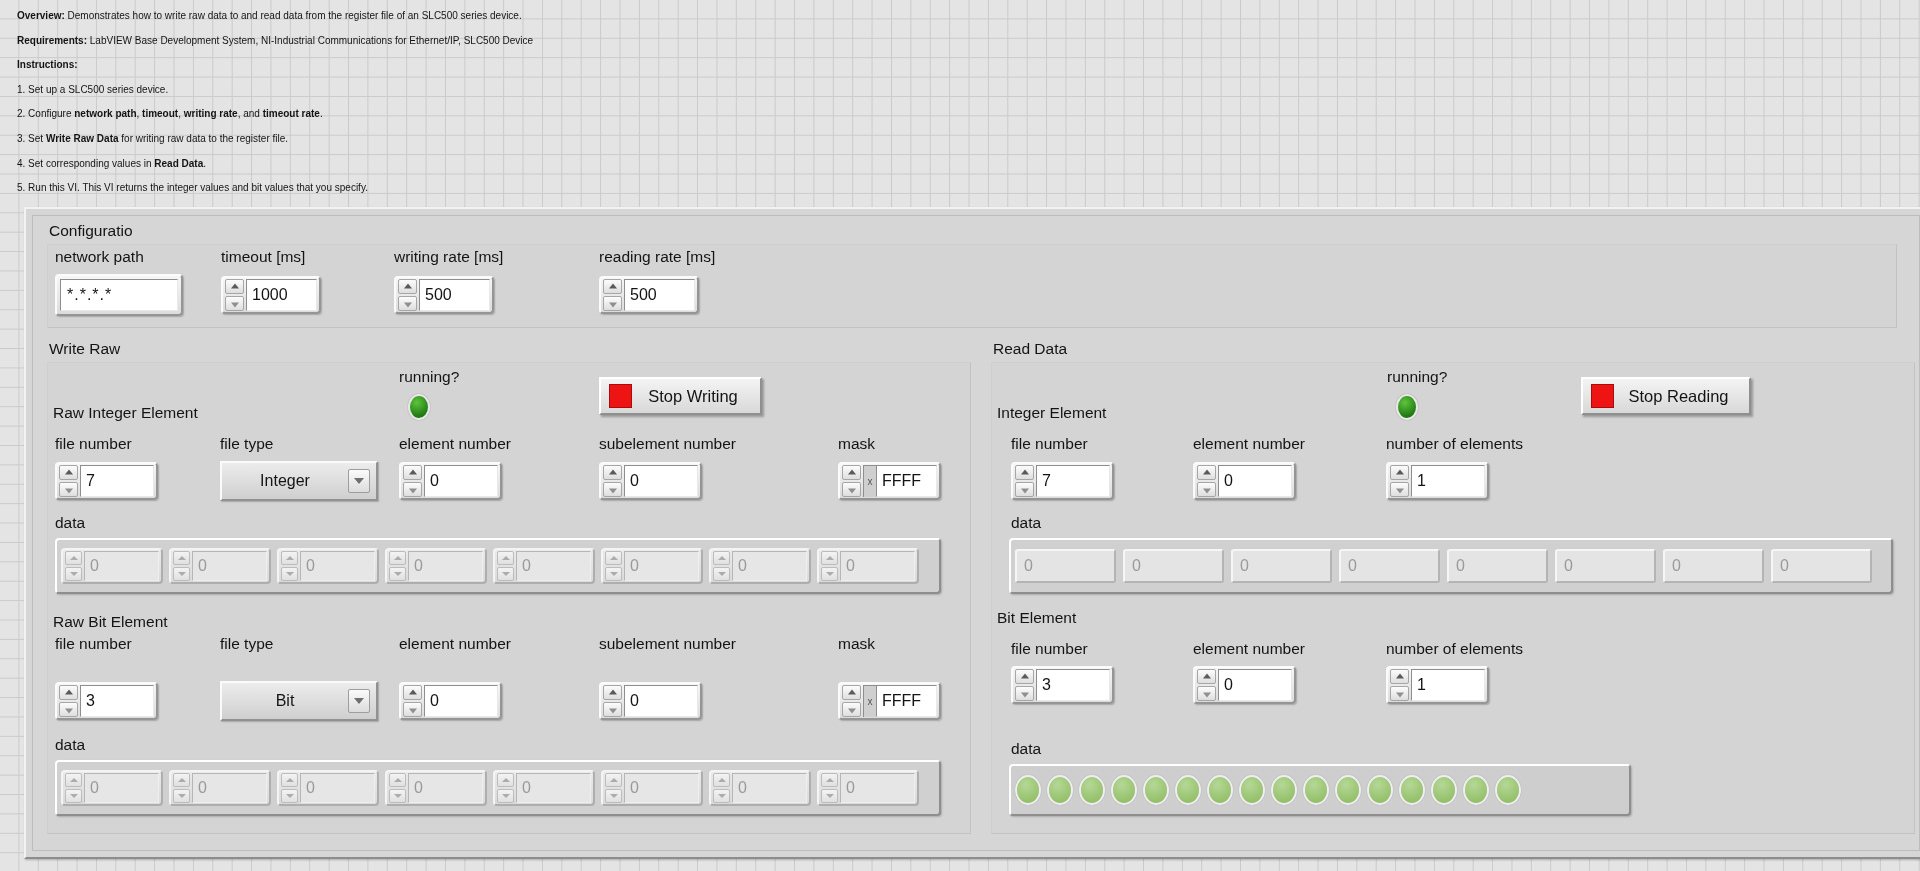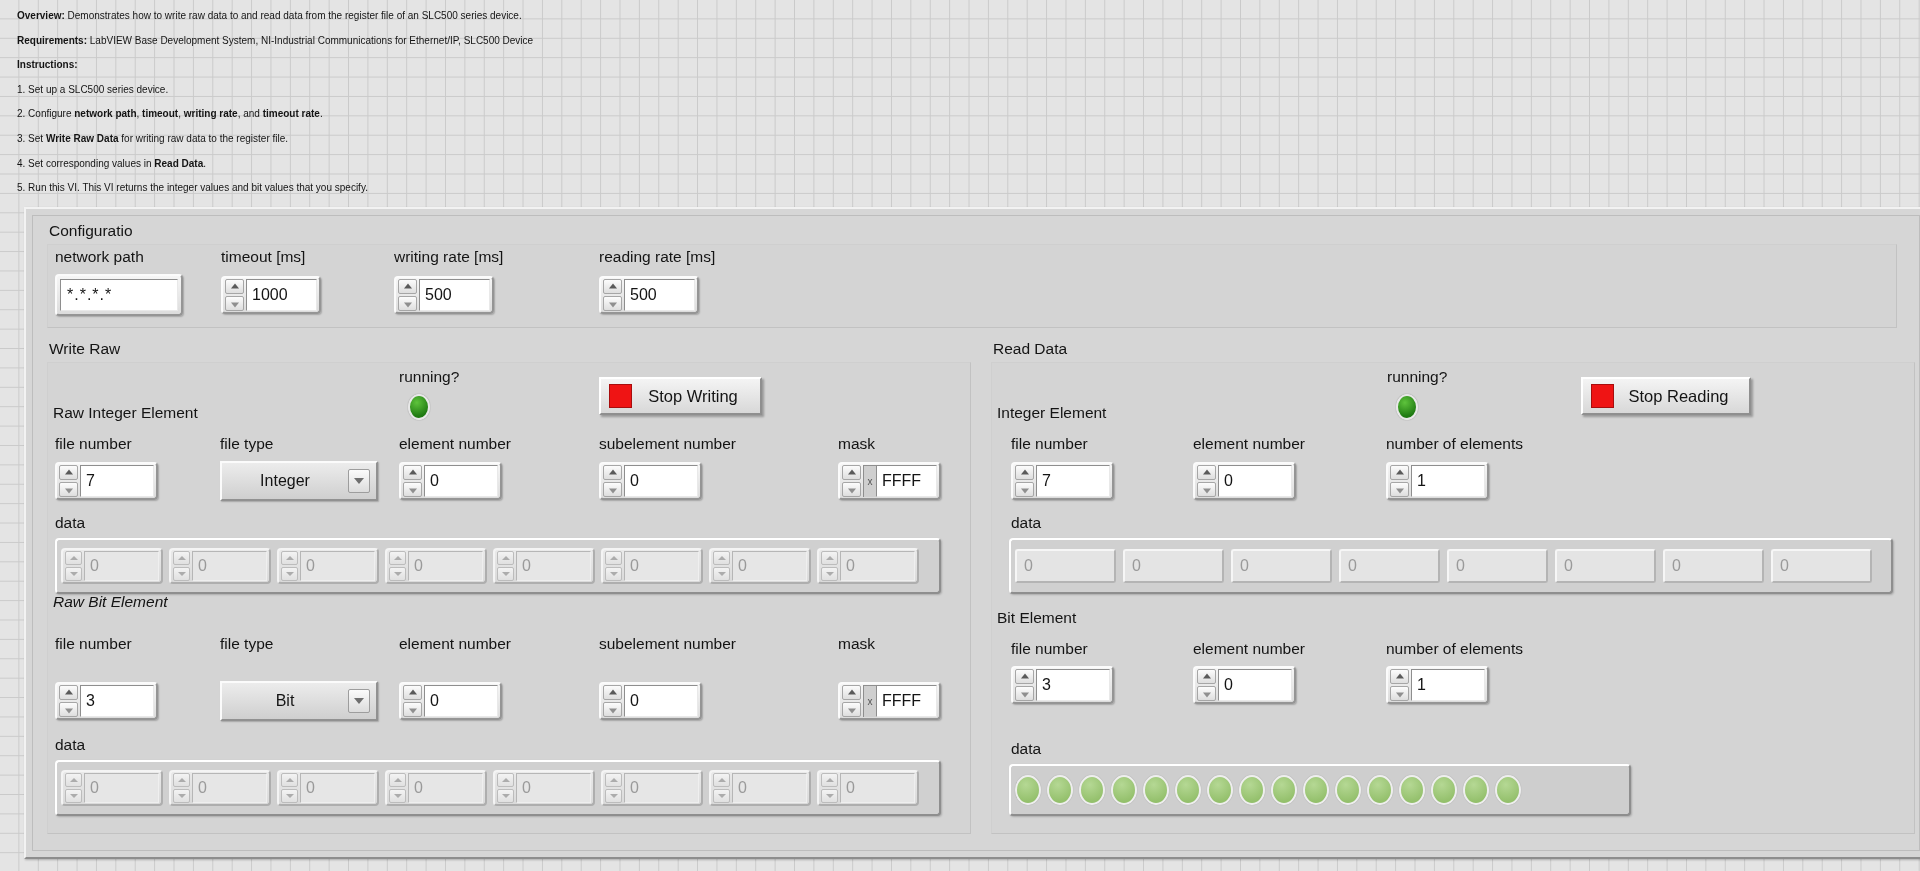--- a/index.html
+++ b/index.html
@@ -513,21 +513,21 @@
           <div class="dnum" style="width: 102px;">
             <div class="dspin">
               <span class="up"></span>
               <span class="dn"></span>
             </div>
             <div class="dnumbox">0</div>
           </div>
         </div>
   </div>
 
-  <div class="ctl-label" style="left:20px; top:377px;font-style:italic;">Raw Bit Element</div>
+  <div class="ctl-label" style="left:20px; top:397px;">Raw Bit Element</div>
 
   <div class="ctl-label" style="left:22px; top:419px;">file number</div>
   <div class="num" style="left:22px; top:466px; width:103px;">
     <div class="spin">
           <span class="up"></span>
           <span class="dn"></span>
         </div>
     <div class="numbox">3</div>
   </div>
 

